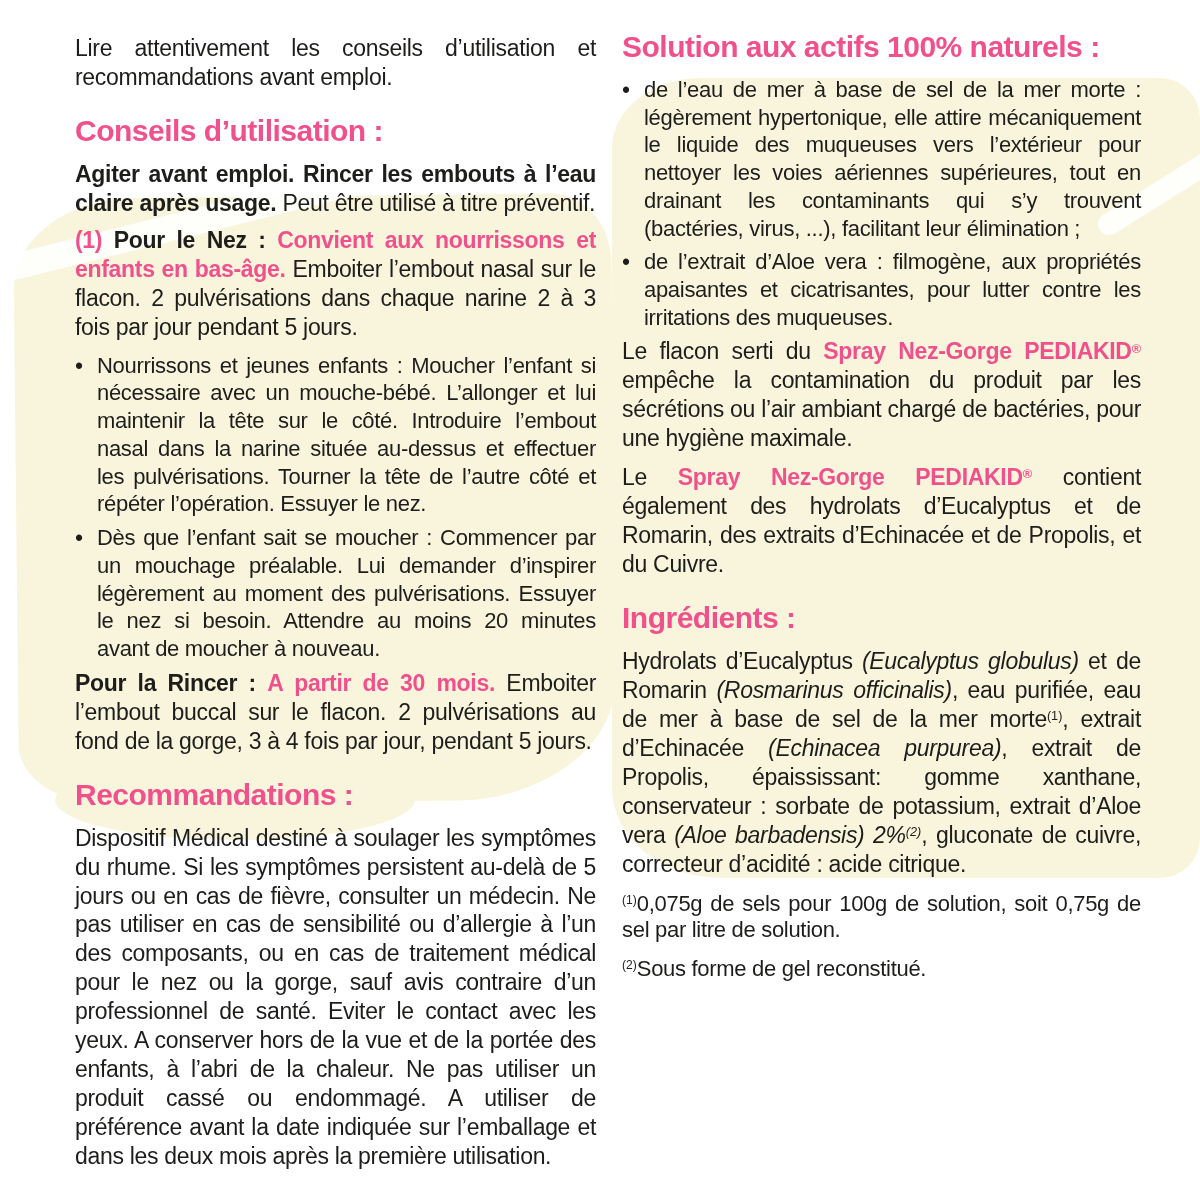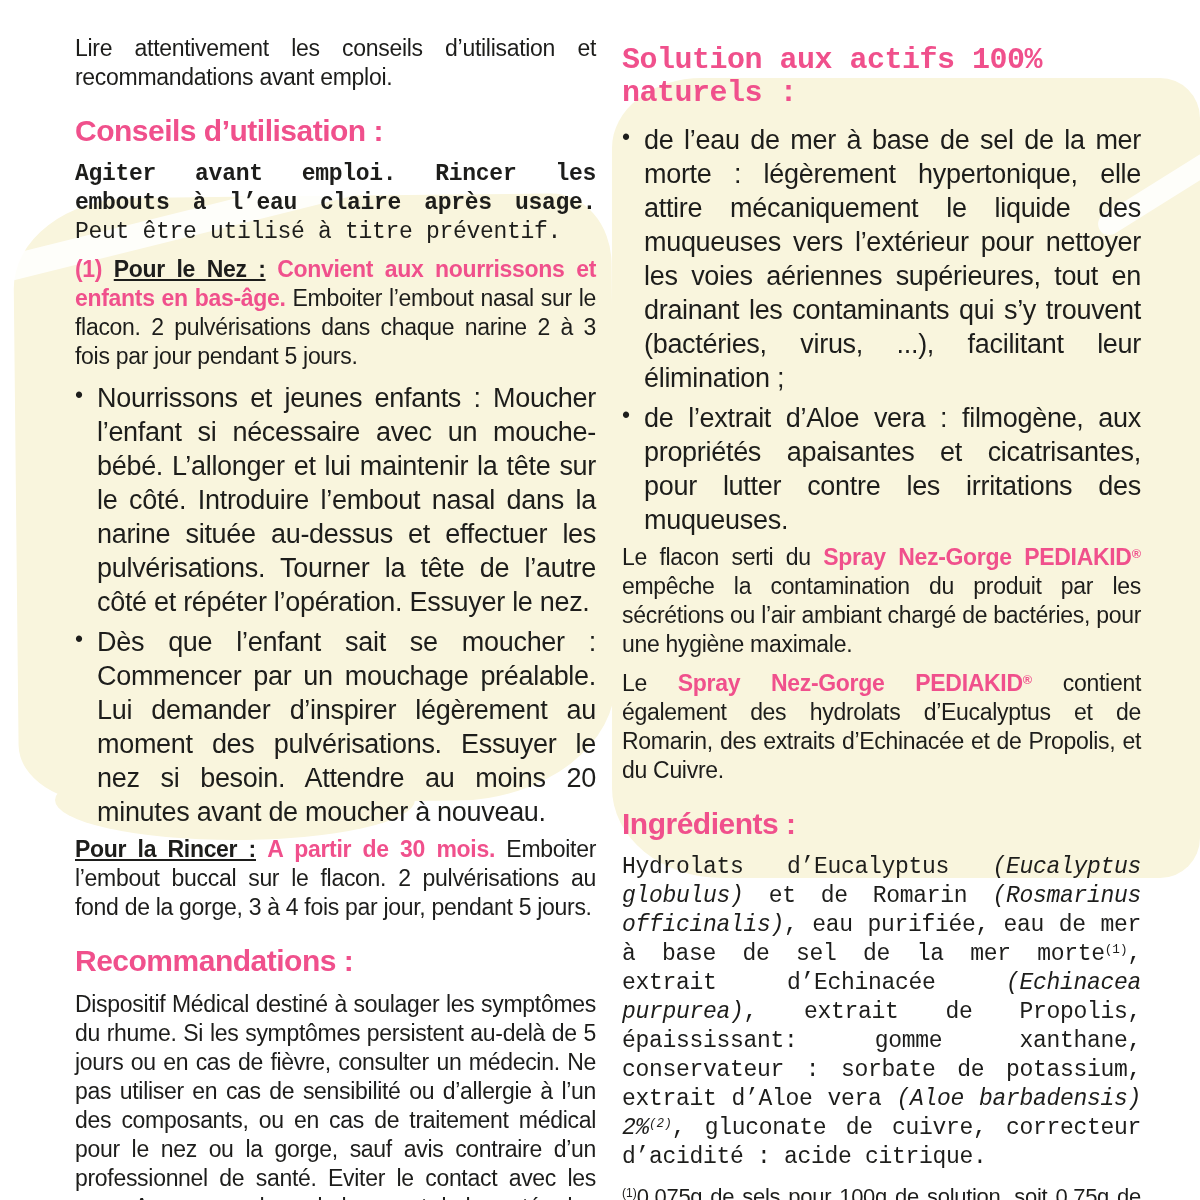--- a/index.html
+++ b/index.html
@@ -30,32 +30,32 @@
 
   .col{position:absolute;z-index:2;text-align:justify;}
   .col-left{left:75px;top:34px;width:521px;}
   .col-right{left:622px;top:28px;width:519px;}
 
   p{margin:0 0 10px 0;font-size:23px;line-height:1.26;letter-spacing:-0.3px;}
   h2{
     margin:22px 0 13px 0;font-size:30px;line-height:1.1;
     color:#f0508c;font-weight:bold;letter-spacing:-0.5px;text-align:left;
   }
-  .col-right h2:first-child{margin-top:16px;font-family:Liberation Mono, monospace;}
+  .col-right h2:first-child{margin-top:2px;}
   .intro{margin-bottom:12px;}
-  .tight{margin-bottom:8px;font-family:Liberation Mono, monospace;}
+  .tight{margin-bottom:8px;}
   .footnote{font-size:22px;line-height:1.2;margin:12px 0 2px 0;}
 
   .bullet-item{display:flex;margin:0 0 6px 0;}
   .bullet-dot{flex:none;width:22px;font-size:23px;line-height:1.26;}
-  .bullet-text{flex:1;display:block;text-align:justify;font-size:27px;line-height:1.26;letter-spacing:-0.3px;}
+  .bullet-text{flex:1;display:block;text-align:justify;font-size:22px;line-height:1.26;letter-spacing:-0.3px;}
 
   .s-bold{font-weight:bold;}
   .s-pink{color:#f0508c;}
-  .s-underline{text-decoration:underline;}
+  .s-underline{}
   .s-italic{font-style:italic;}
   .s-sup{font-size:0.55em;position:relative;top:-0.55em;letter-spacing:0;}
 </style>
 </head>
 <body>
 
 <div class="blob blob-left"></div>
 <div class="blob blob-left-tail"></div>
 <div class="blob blob-right"></div>
 <div class="streak streak-1"></div>
@@ -100,13 +100,14 @@
 
   <p><span>Le flacon serti du </span><span class="s-pink s-bold">Spray Nez-Gorge PEDIAKID</span><span class="s-pink s-bold s-sup">®</span><span> empêche la contamination du produit par les sécrétions ou l’air ambiant chargé de bactéries, pour une hygiène maximale.</span></p>
 
   <p><span>Le </span><span class="s-pink s-bold">Spray Nez-Gorge PEDIAKID</span><span class="s-pink s-bold s-sup">®</span><span> contient également des hydrolats d’Eucalyptus et de Romarin, des extraits d’Echinacée et de Propolis, et du Cuivre.</span></p>
 
   <h2>Ingrédients :</h2>
 
   <p class="tight"><span>Hydrolats d’Eucalyptus </span><span class="s-italic">(Eucalyptus globulus)</span><span> et de Romarin </span><span class="s-italic">(Rosmarinus officinalis)</span><span>, eau purifiée, eau de mer à base de sel de la mer morte</span><span class="s-sup">(1)</span><span>, extrait d’Echinacée </span><span class="s-italic">(Echinacea purpurea)</span><span>, extrait de Propolis, épaississant: gomme xanthane, conservateur : sorbate de potassium, extrait d’Aloe vera </span><span class="s-italic">(Aloe barbadensis) 2%</span><span class="s-italic s-sup">(2)</span><span>, gluconate de cuivre, correcteur d’acidité : acide citrique.</span></p>
 
   <p class="footnote"><span class="s-sup">(1)</span><span>0,075g de sels pour 100g de solution, soit 0,75g de sel par litre de solution.</span></p>
+  <p class="footnote"><span class="s-sup">(2)</span><span>Sous forme de gel reconstitué.</span></p>
 </div>
 
 </body></html>

